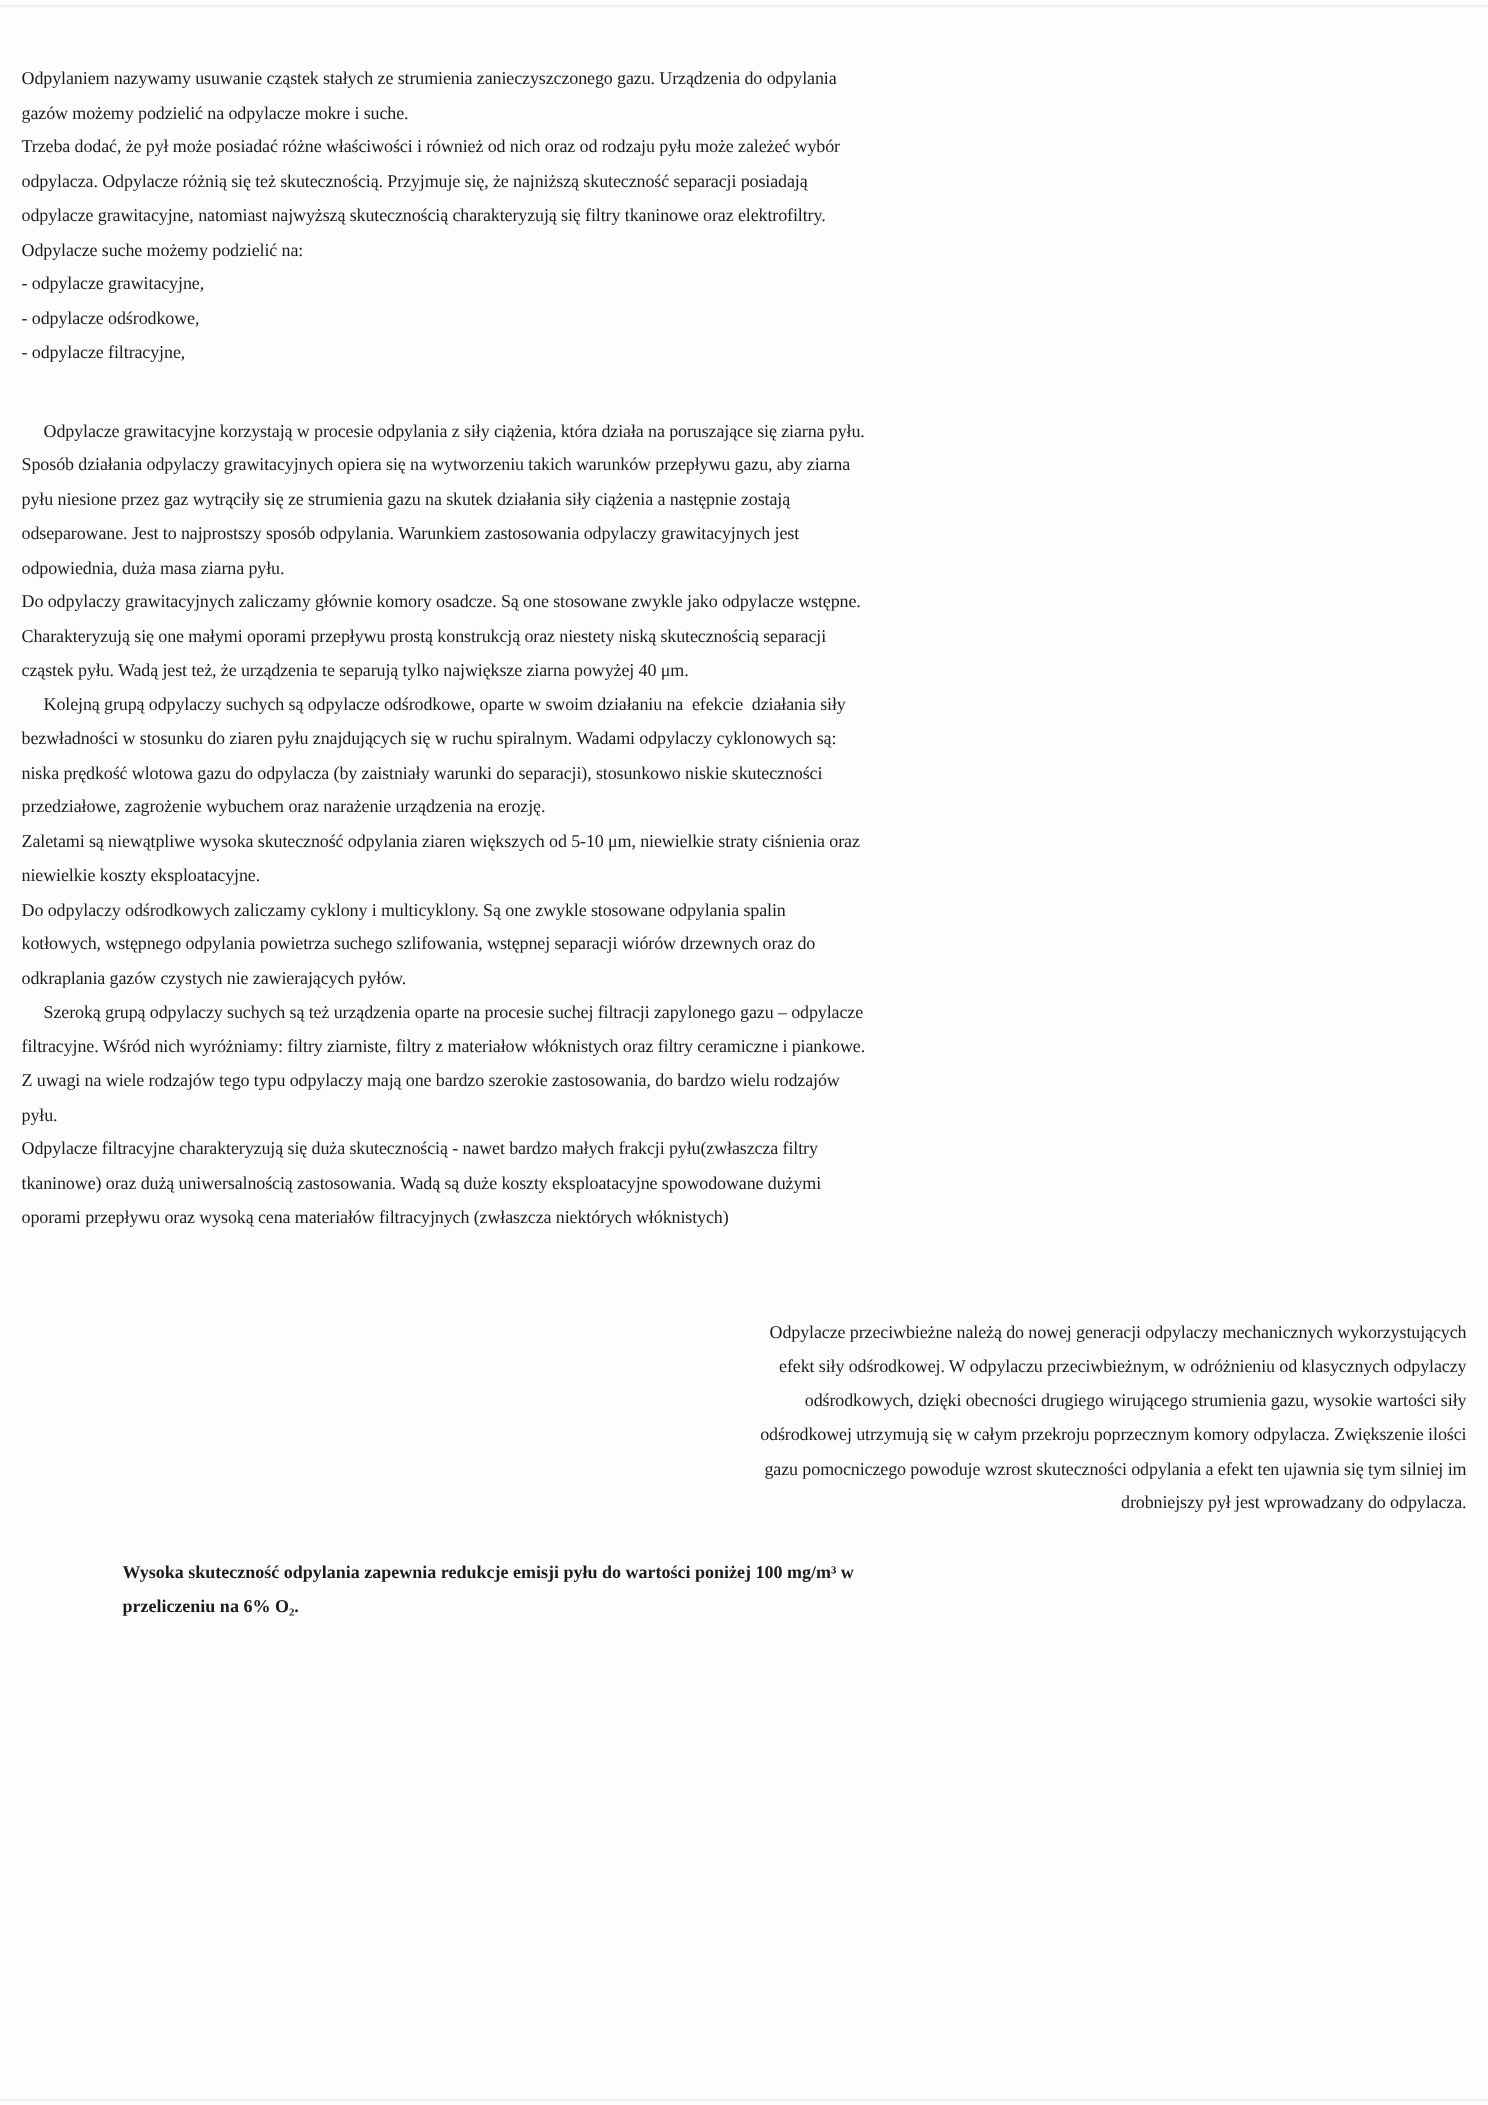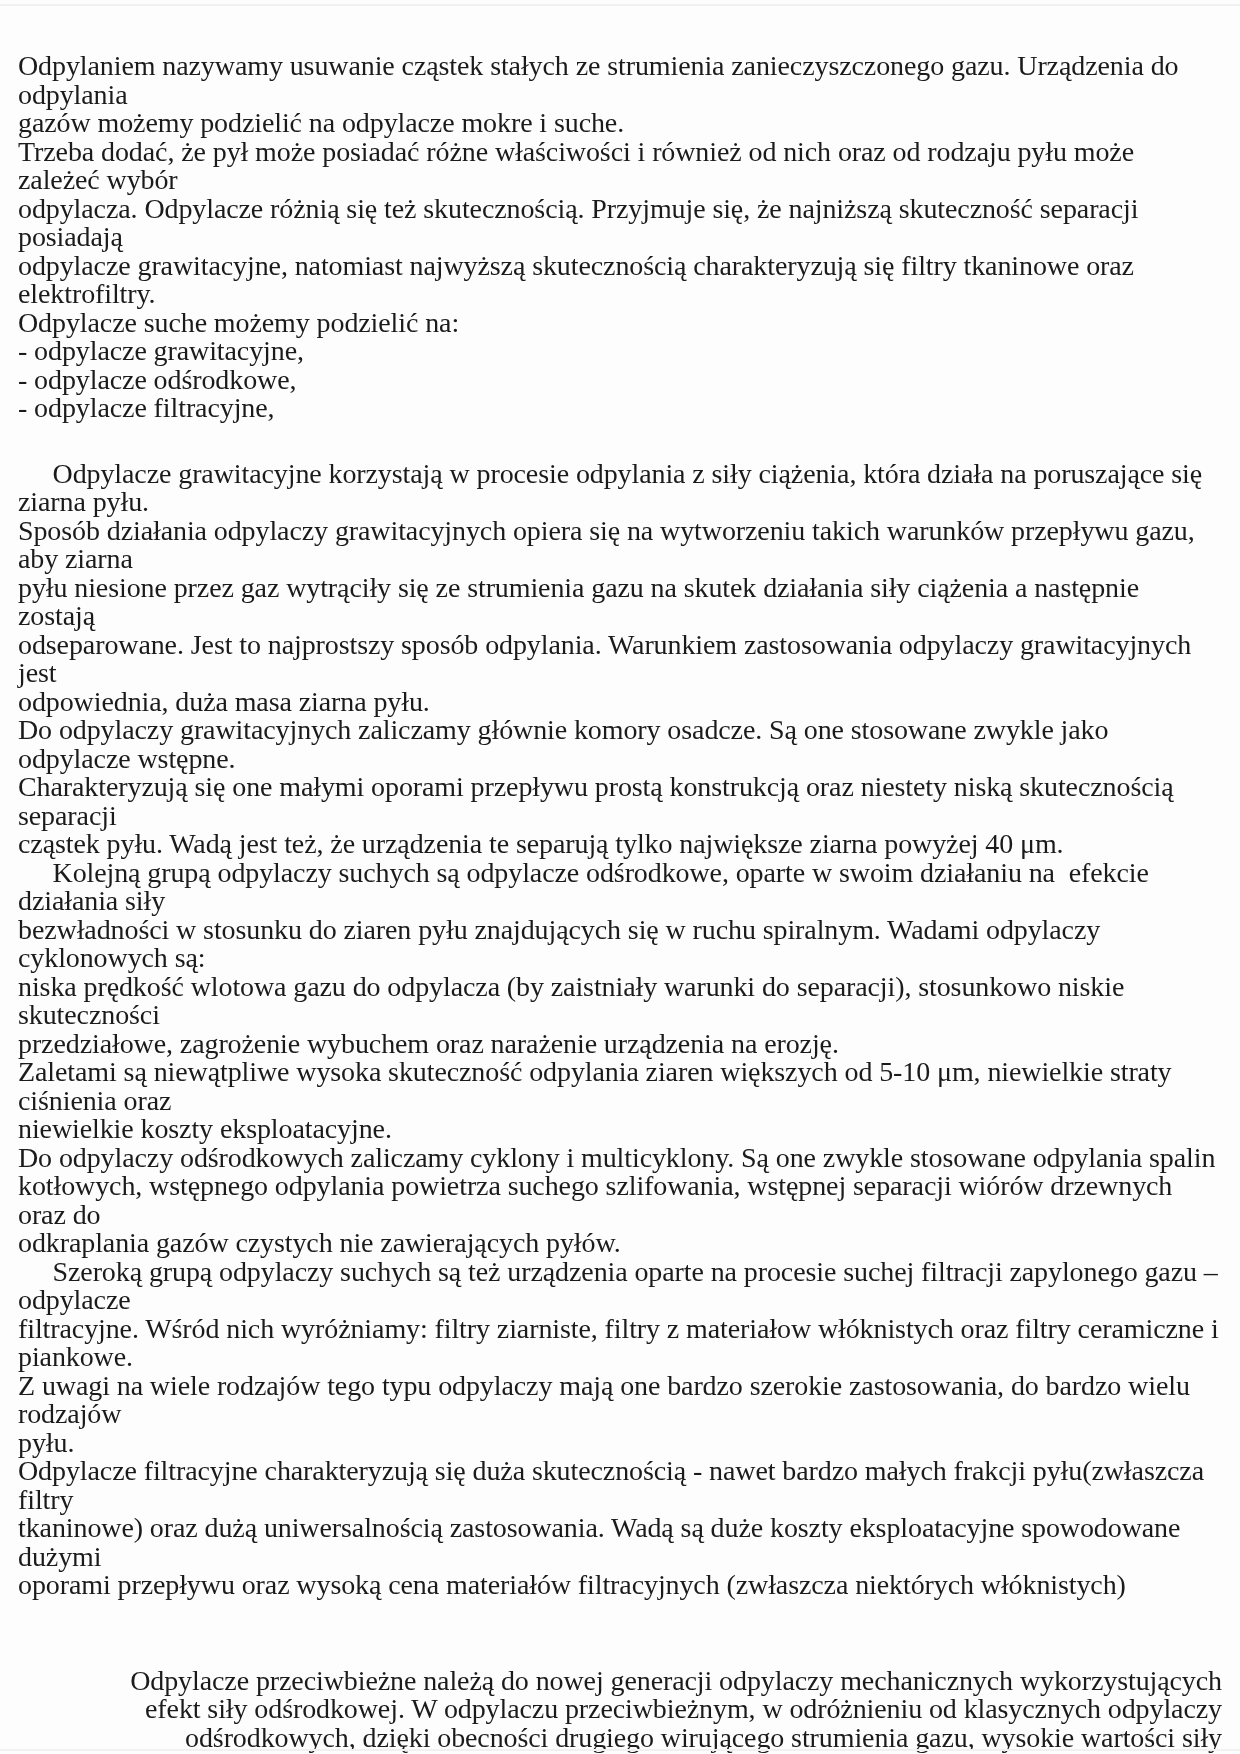--- a/index.html
+++ b/index.html
@@ -9,21 +9,21 @@
   }
   .page {
     position: relative;
     width: 1240px;
     height: 1754px;
     box-sizing: border-box;
     background: #fdfdfd;
     padding: 52px 18px 0 18px;
     overflow: hidden;
     font-family: "Liberation Serif", "DejaVu Serif", serif;
-    font-size: 28px;
+    font-size: 15px;
     line-height: 28.5px;
     color: #1b1b1b;
     letter-spacing: -0.1px;
   }
   .para {
     white-space: pre-wrap;
     margin: 0;
   }
   .para.body-block   { margin-top: 37px; }
   .para.indent-block { margin-top: 67px; margin-left: 84px; text-align: right; }
@@ -79,15 +79,17 @@
 tkaninowe) oraz dużą uniwersalnością zastosowania. Wadą są duże koszty eksploatacyjne spowodowane dużymi
 oporami przepływu oraz wysoką cena materiałów filtracyjnych (zwłaszcza niektórych włóknistych)</p>
 
   <p class="para indent-block">Odpylacze przeciwbieżne należą do nowej generacji odpylaczy mechanicznych wykorzystujących
 efekt siły odśrodkowej. W odpylaczu przeciwbieżnym, w odróżnieniu od klasycznych odpylaczy
 odśrodkowych, dzięki obecności drugiego wirującego strumienia gazu, wysokie wartości siły
 odśrodkowej utrzymują się w całym przekroju poprzecznym komory odpylacza. Zwiększenie ilości
 gazu pomocniczego powoduje wzrost skuteczności odpylania a efekt ten ujawnia się tym silniej im
 drobniejszy pył jest wprowadzany do odpylacza.</p>
 
+  <p class="para bold-block">Wysoka skuteczność odpylania zapewnia redukcje emisji pyłu do wartości poniżej 100 mg/m³ w
+przeliczeniu na 6% O₂.</p>
 
   <div class="scan-edge bottom"></div>
 </div>
 
 </body></html>

